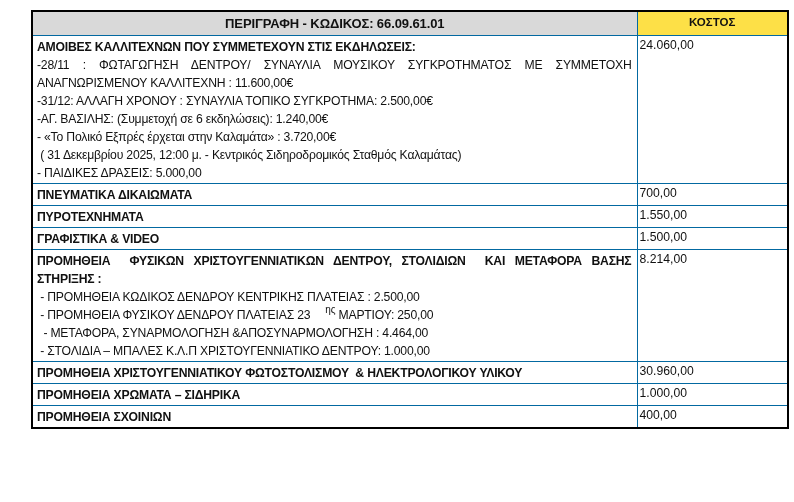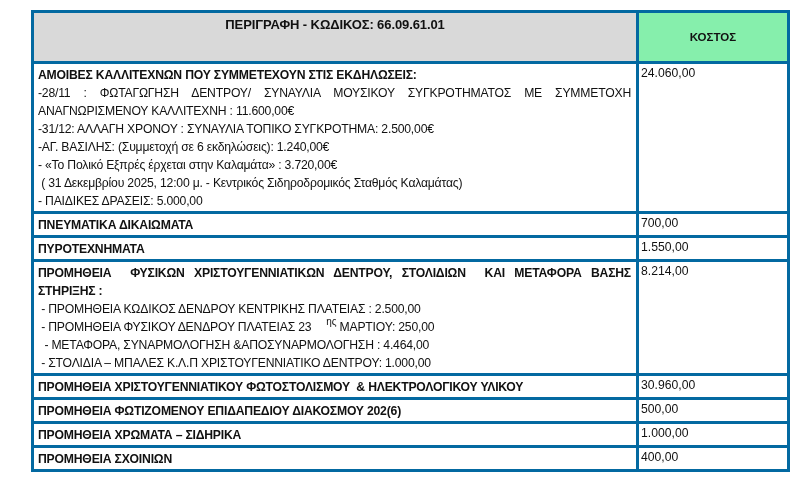--- a/index.html
+++ b/index.html
@@ -7,34 +7,34 @@
     width:794px;height:502px;overflow:hidden;position:relative;
     font-family:"Liberation Sans",sans-serif;color:#111;
     -webkit-font-smoothing:antialiased;
   }
   .doc-table{
     position:absolute;left:31px;top:10px;width:756px;
     border-collapse:collapse;table-layout:fixed;
     border:2px solid #000;
   }
   .doc-table th,.doc-table td{
-    border:3px solid #0369a1;
+    border:1px solid #0369a1;
     vertical-align:top;
     font-size:12.2px;
     padding:1.5px 4px;
   }
   col.c-desc{width:605px;}
   col.c-cost{width:151px;}
   th.h-desc{
     background:#d9d9d9;text-align:center;font-weight:bold;
     font-size:13px;padding:4px 4px;letter-spacing:-0.1px;
   }
   th.h-cost{
-    background:#86efac;text-align:center;font-weight:bold;
-    font-size:11.5px;padding:18px 4px;
+    background:#fde047;text-align:center;font-weight:bold;
+    font-size:11.5px;padding:4px 4px;
   }
   td.desc-cell{padding:1.5px 5px 1.5px 4px;}
   td.cost-cell{
     vertical-align:top;padding:1.5px 5px 1.5px 2px;
     font-size:12.2px;
   }
   .row-title{
     font-weight:bold;line-height:18px;white-space:pre-wrap;
     letter-spacing:-0.2px;
   }
@@ -80,39 +80,39 @@
         <td class="cost-cell">700,00</td>
       </tr>
       <tr>
         <td class="desc-cell">
           <div class="row-title">ΠΥΡΟΤΕΧΝΗΜΑΤΑ</div>
         </td>
         <td class="cost-cell">1.550,00</td>
       </tr>
       <tr>
         <td class="desc-cell">
+          <div class="row-title">ΓΡΑΦΙΣΤΙΚΑ &amp; VIDEO</div>
+        </td>
+        <td class="cost-cell">1.500,00</td>
+      </tr>
+      <tr>
+        <td class="desc-cell">
           <div class="row-title justify">ΠΡΟΜΗΘΕΙΑ  ΦΥΣΙΚΩΝ ΧΡΙΣΤΟΥΓΕΝΝΙΑΤΙΚΩΝ ΔΕΝΤΡΟΥ, ΣΤΟΛΙΔΙΩΝ  ΚΑΙ ΜΕΤΑΦΟΡΑ ΒΑΣΗΣ ΣΤΗΡΙΞΗΣ :</div>
           <div class="row-detail"> - ΠΡΟΜΗΘΕΙΑ ΚΩΔΙΚΟΣ ΔΕΝΔΡΟΥ ΚΕΝΤΡΙΚΗΣ ΠΛΑΤΕΙΑΣ : 2.500,00</div>
           <div class="row-detail"><span> - ΠΡΟΜΗΘΕΙΑ ΦΥΣΙΚΟΥ ΔΕΝΔΡΟΥ ΠΛΑΤΕΙΑΣ 23</span><sup>ης</sup><span> ΜΑΡΤΙΟΥ: 250,00</span></div>
           <div class="row-detail">  - ΜΕΤΑΦΟΡΑ, ΣΥΝΑΡΜΟΛΟΓΗΣΗ &amp;ΑΠΟΣΥΝΑΡΜΟΛΟΓΗΣΗ : 4.464,00</div>
           <div class="row-detail"> - ΣΤΟΛΙΔΙΑ – ΜΠΑΛΕΣ Κ.Λ.Π ΧΡΙΣΤΟΥΓΕΝΝΙΑΤΙΚΟ ΔΕΝΤΡΟΥ: 1.000,00</div>
         </td>
         <td class="cost-cell">8.214,00</td>
       </tr>
       <tr>
         <td class="desc-cell">
           <div class="row-title">ΠΡΟΜΗΘΕΙΑ ΧΡΙΣΤΟΥΓΕΝΝΙΑΤΙΚΟΥ ΦΩΤΟΣΤΟΛΙΣΜΟΥ  &amp; ΗΛΕΚΤΡΟΛΟΓΙΚΟΥ ΥΛΙΚΟΥ</div>
         </td>
         <td class="cost-cell">30.960,00</td>
-      </tr>
-      <tr>
-        <td class="desc-cell">
-          <div class="row-title">ΠΡΟΜΗΘΕΙΑ ΦΩΤΙΖΟΜΕΝΟΥ ΕΠΙΔΑΠΕΔΙΟΥ ΔΙΑΚΟΣΜΟΥ 202(6)</div>
-        </td>
-        <td class="cost-cell">500,00</td>
       </tr>
       <tr>
         <td class="desc-cell">
           <div class="row-title">ΠΡΟΜΗΘΕΙΑ ΧΡΩΜΑΤΑ – ΣΙΔΗΡΙΚΑ</div>
         </td>
         <td class="cost-cell">1.000,00</td>
       </tr>
       <tr>
         <td class="desc-cell">
           <div class="row-title">ΠΡΟΜΗΘΕΙΑ ΣΧΟΙΝΙΩΝ</div>

